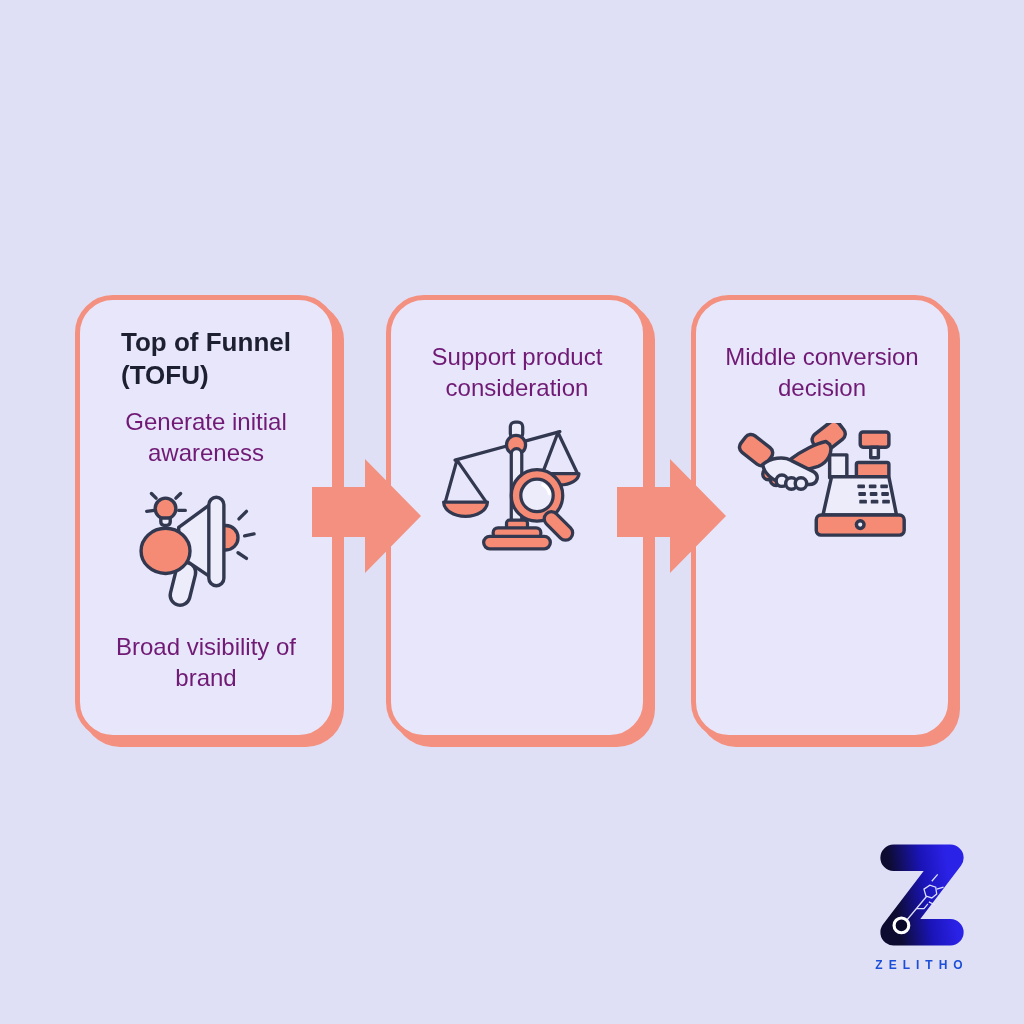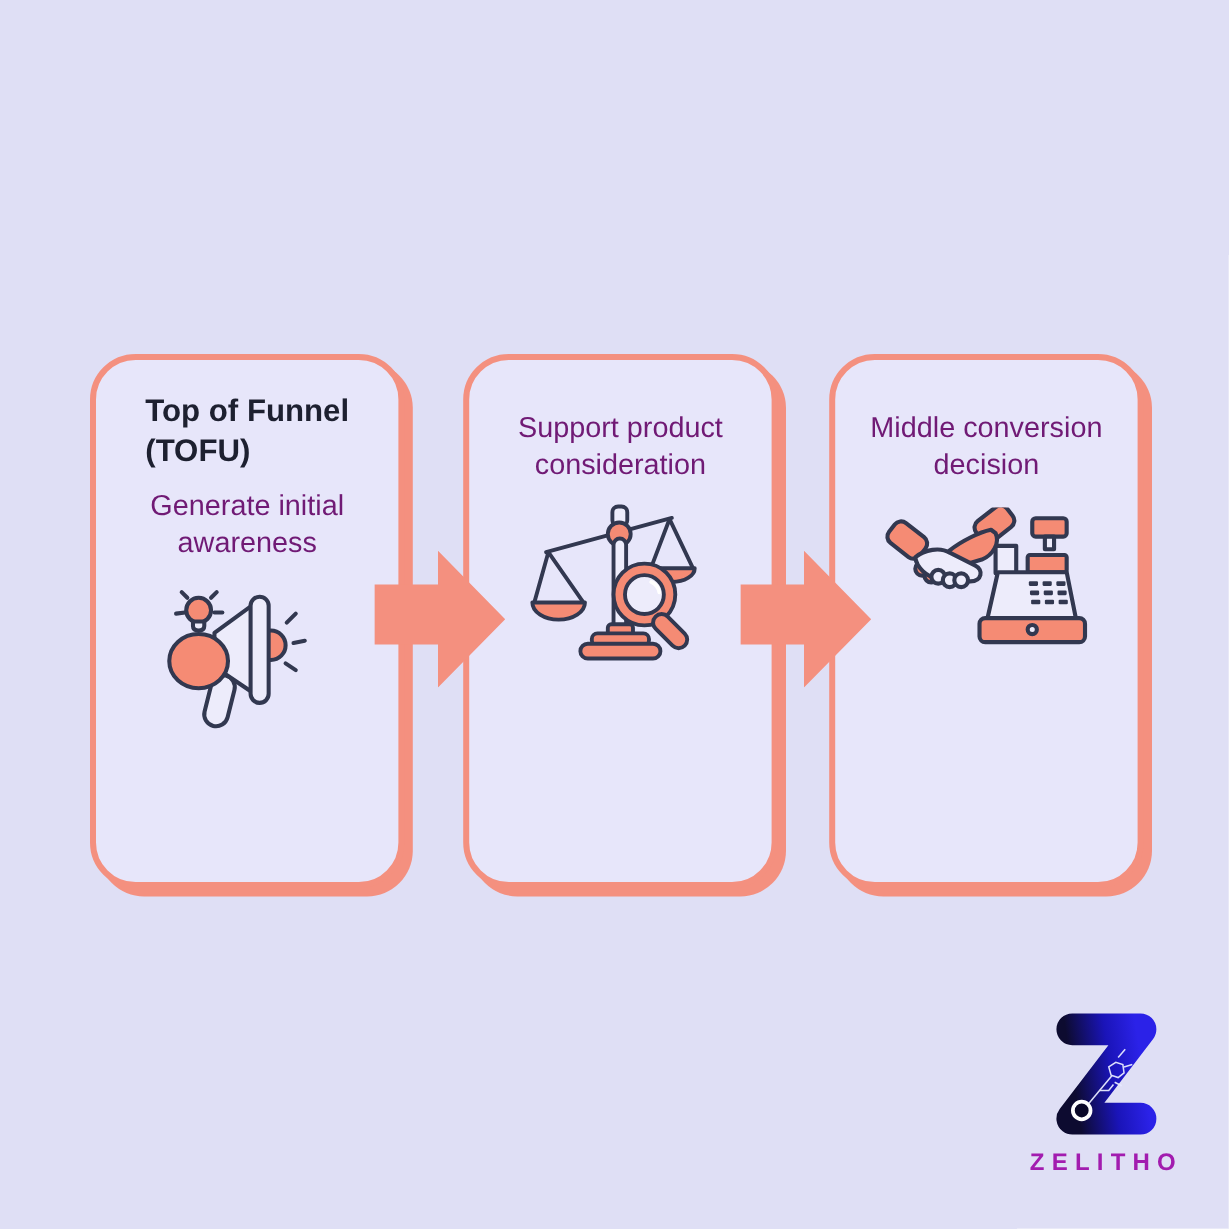--- a/index.html
+++ b/index.html
@@ -42,22 +42,22 @@
   .stage-outcome{margin-top:8px;}
   .flow-arrow{position:absolute;top:459px;width:109px;height:114px;z-index:5;}
   .arrow-1{left:312px;}
   .arrow-2{left:617px;}
   .brand{
     position:absolute;left:856px;top:840px;width:132px;
     display:flex;flex-direction:column;align-items:center;z-index:2;
   }
   .brand-text{
     margin-top:8px;
-    font-size:20px;font-weight:bold;letter-spacing:6px;
-    color:#a21caf;
+    font-size:12px;font-weight:bold;letter-spacing:6px;
+    color:#1d4ed8;
   }
 </style>
 </head>
 <body>
 
 <div class="canvas">
 
   <div class="stage-card card-tofu">
     <div class="stage-title">Top of Funnel
 (TOFU)</div>
@@ -84,20 +84,22 @@
           <circle cx="106" cy="58" r="13" fill="#f58b74"></circle>
 
           <rect x="88" y="15" width="16" height="94" rx="8" fill="#edecfb"></rect>
 
           <line x1="120" y1="38" x2="128" y2="30"></line>
           <line x1="126" y1="56" x2="136" y2="54"></line>
           <line x1="119" y1="74" x2="128" y2="80"></line>
         </g>
       </svg>
     </div>
+    <div class="stage-outcome">Broad visibility of
+brand</div>
   </div>
 
   <div class="stage-card card-mofu">
     <div class="stage-sub">Support product
 consideration</div>
     <div class="stage-icon">
       <svg width="162" height="134" viewBox="0 0 170 140">
         <g stroke="#323850" stroke-width="3.4" stroke-linecap="round" stroke-linejoin="round">
 
           <rect x="78" y="5" width="13" height="17" rx="5" fill="#edecfb"></rect>

